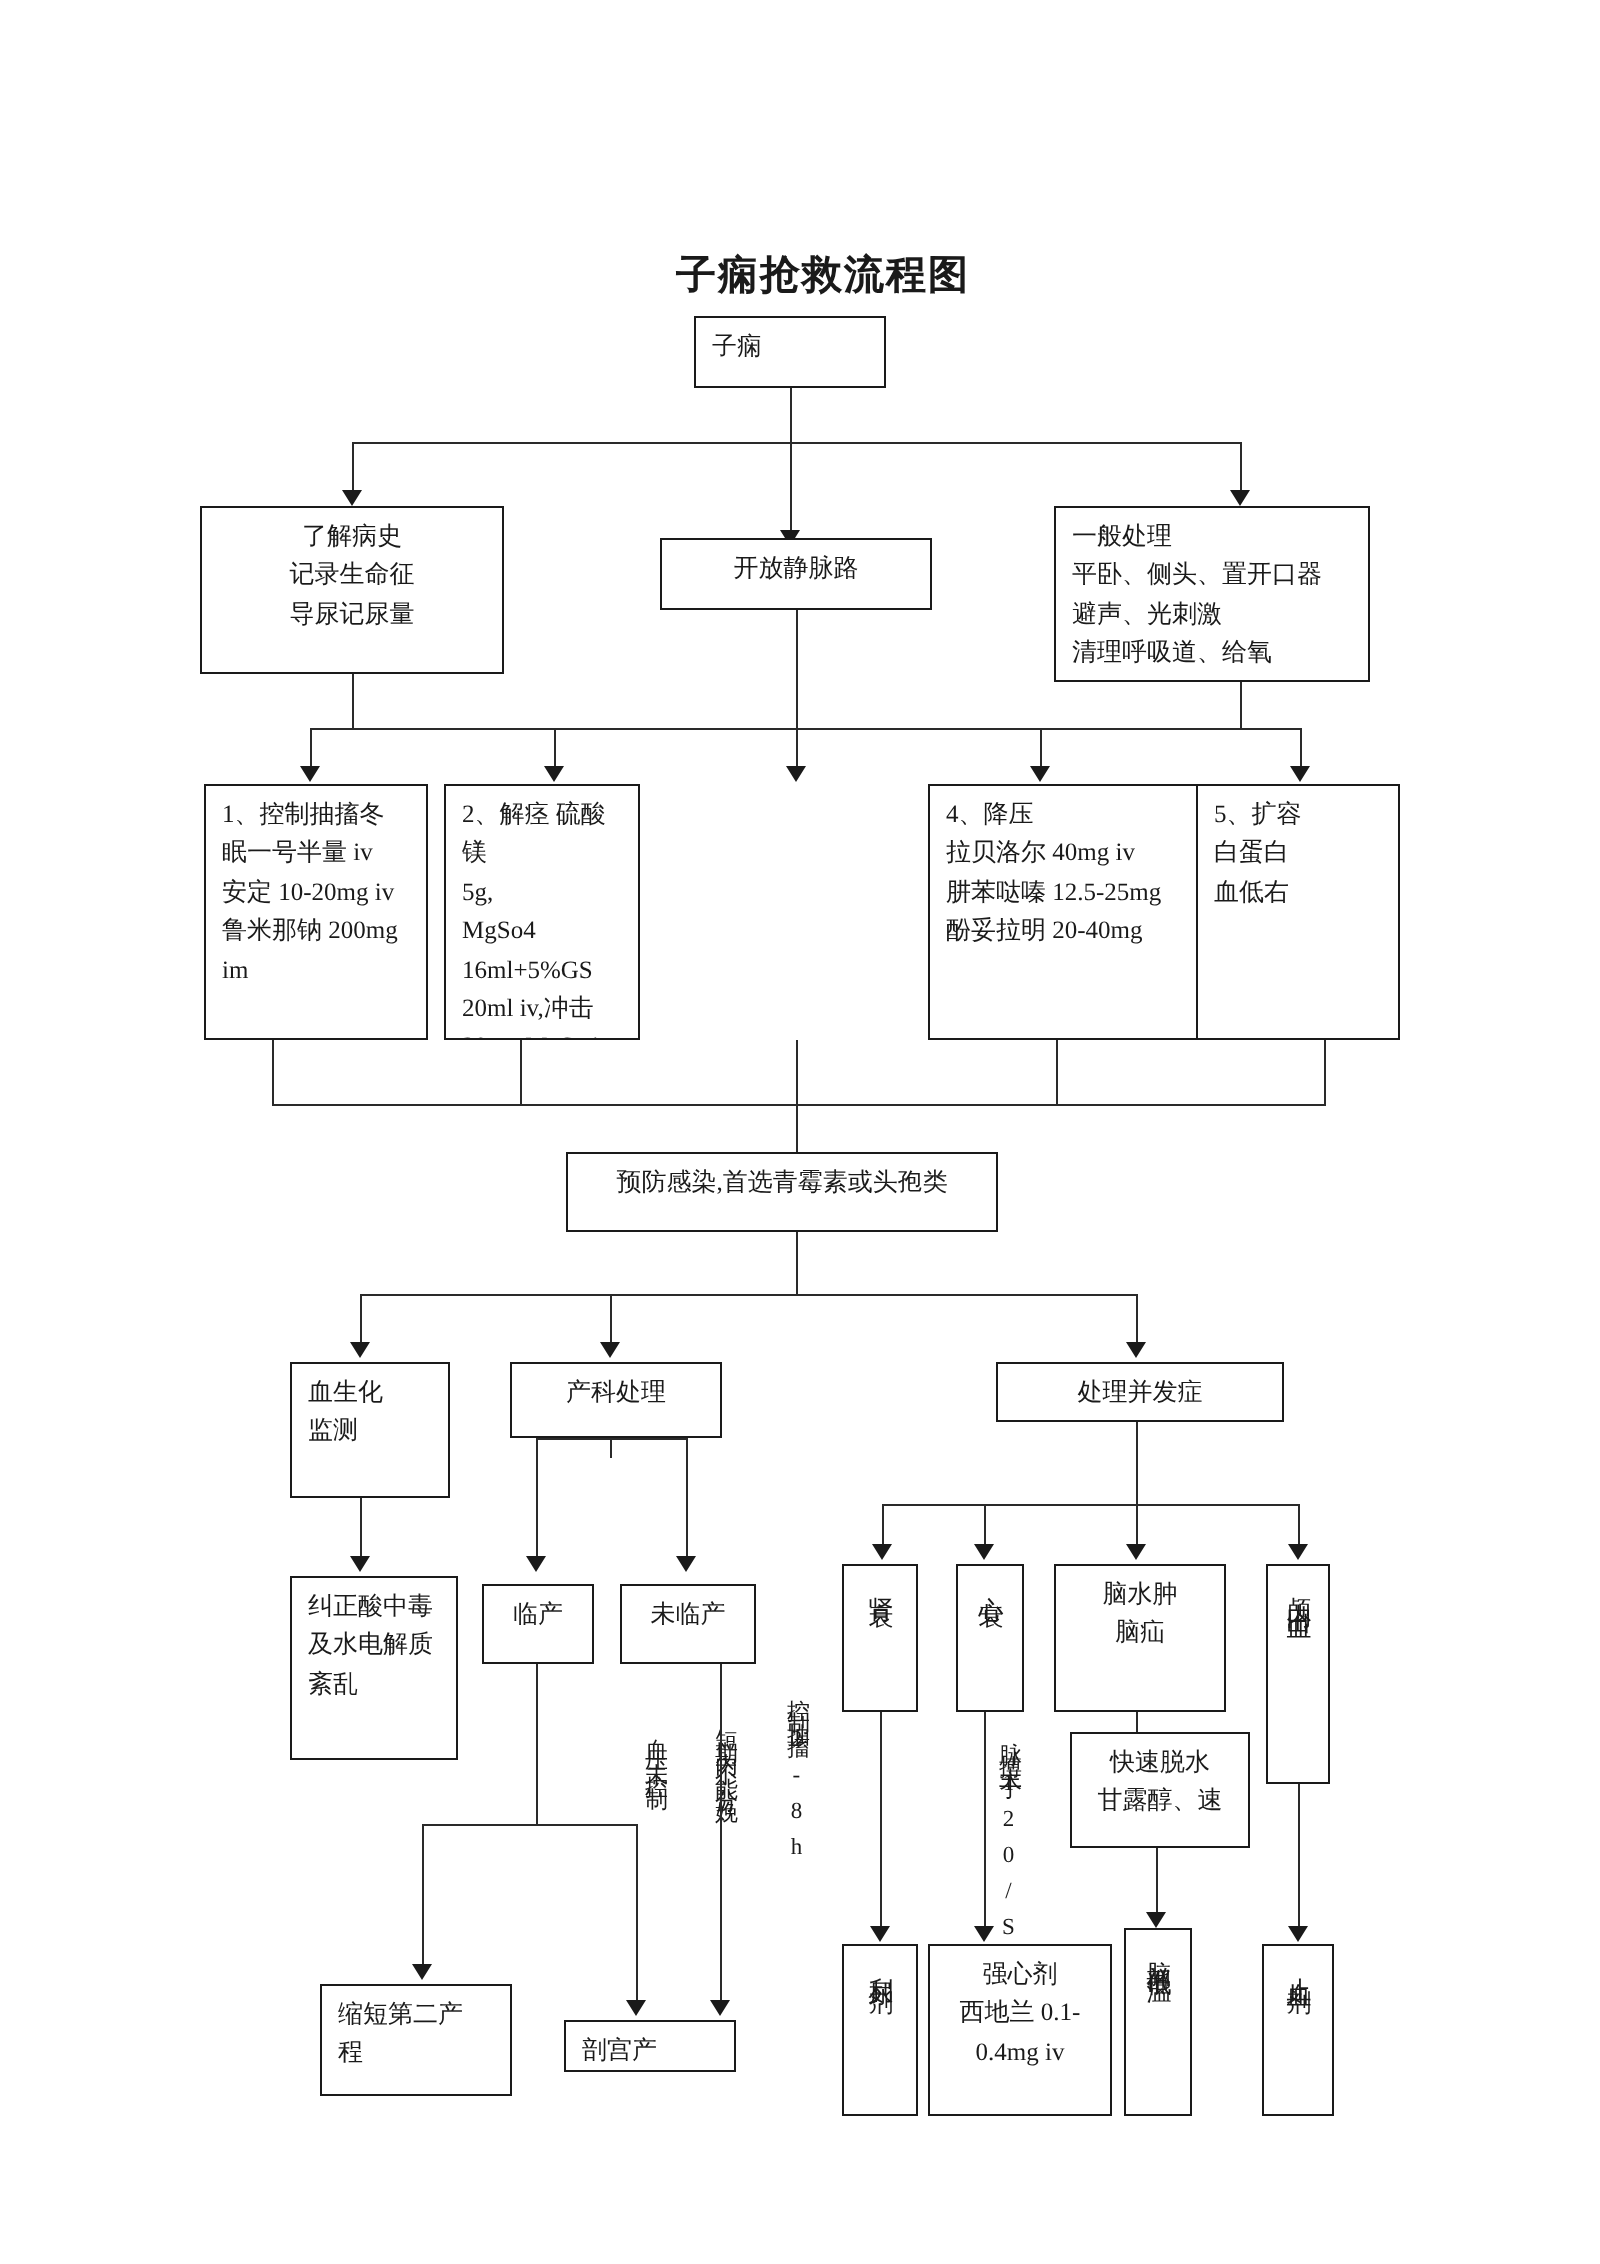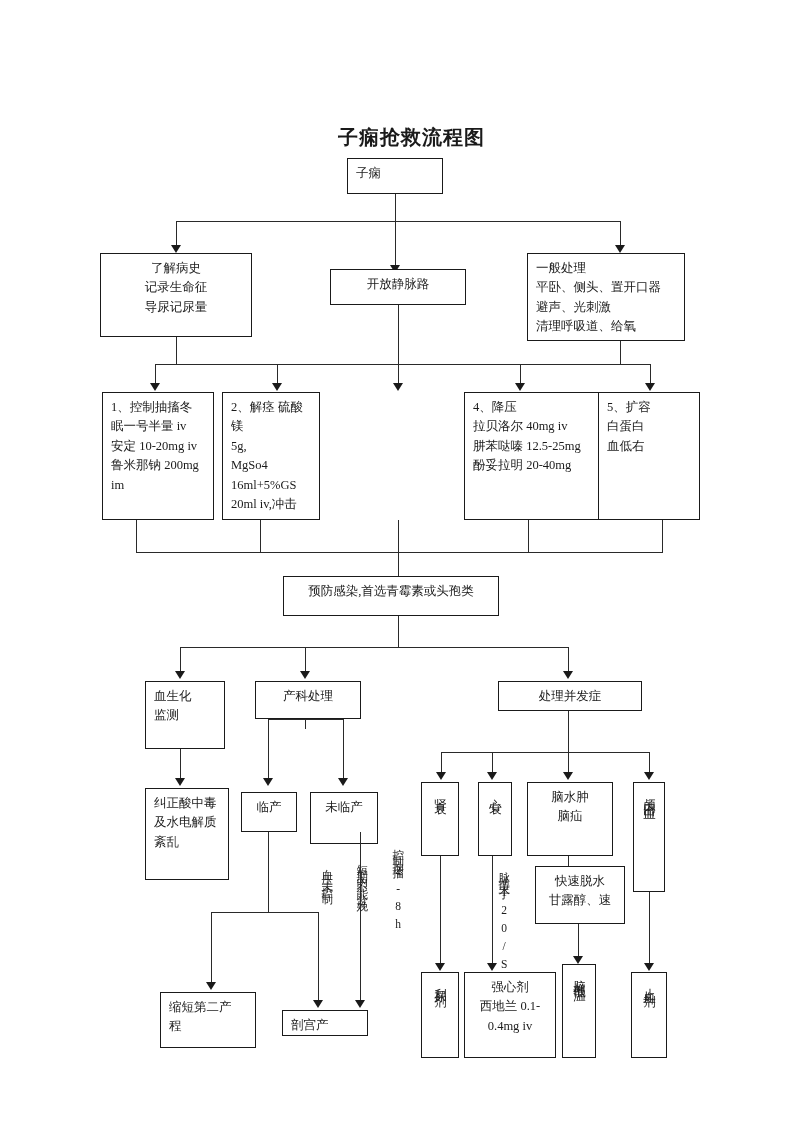--- a/index.html
+++ b/index.html
@@ -208,21 +208,21 @@
       <div>纠正酸中毒</div>
       <div>及水电解质</div>
       <div>紊乱</div>
     </div>
   </div>
 
   <div class="box mid center" style="left:241px;top:792px;width:56px;height:40px;">
     <div class="txt">临产</div>
   </div>
 
-  <div class="box mid center" style="left:310px;top:792px;width:68px;height:52px;">
+  <div class="box mid center" style="left:310px;top:792px;width:68px;height:40px;">
     <div class="txt">未临产</div>
   </div>
 
   <div class="box vtext" style="left:421px;top:782px;width:38px;height:74px;">
     <div class="txt">肾衰</div>
   </div>
 
   <div class="box vtext" style="left:478px;top:782px;width:34px;height:74px;">
     <div class="txt">心衰</div>
   </div>

